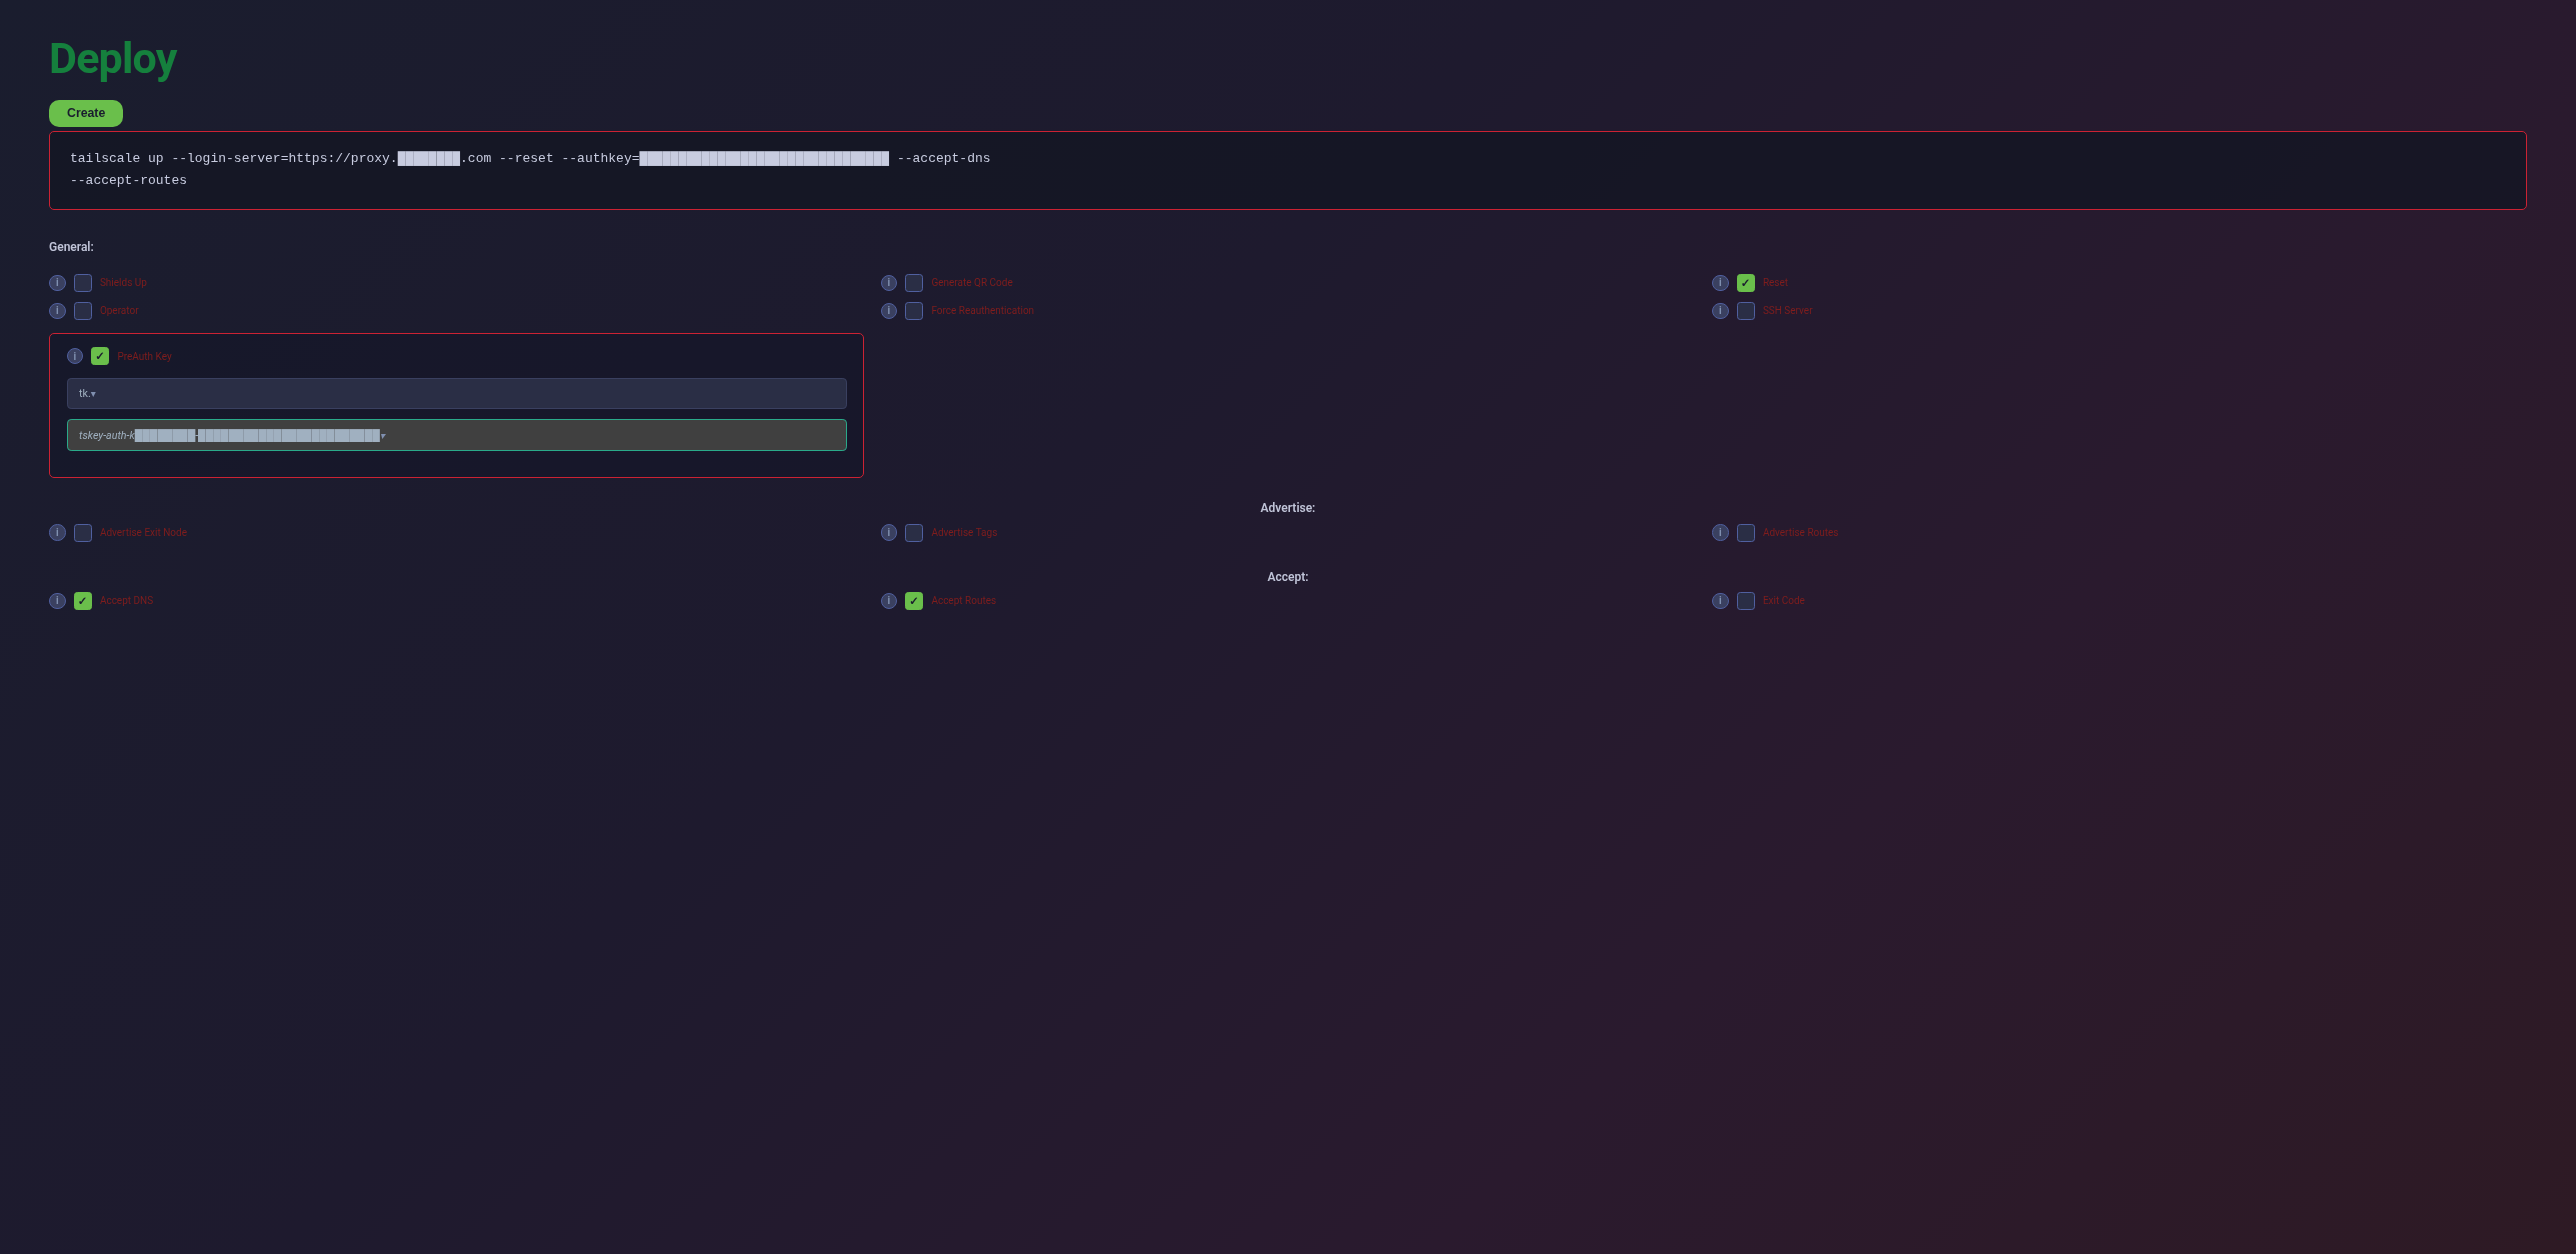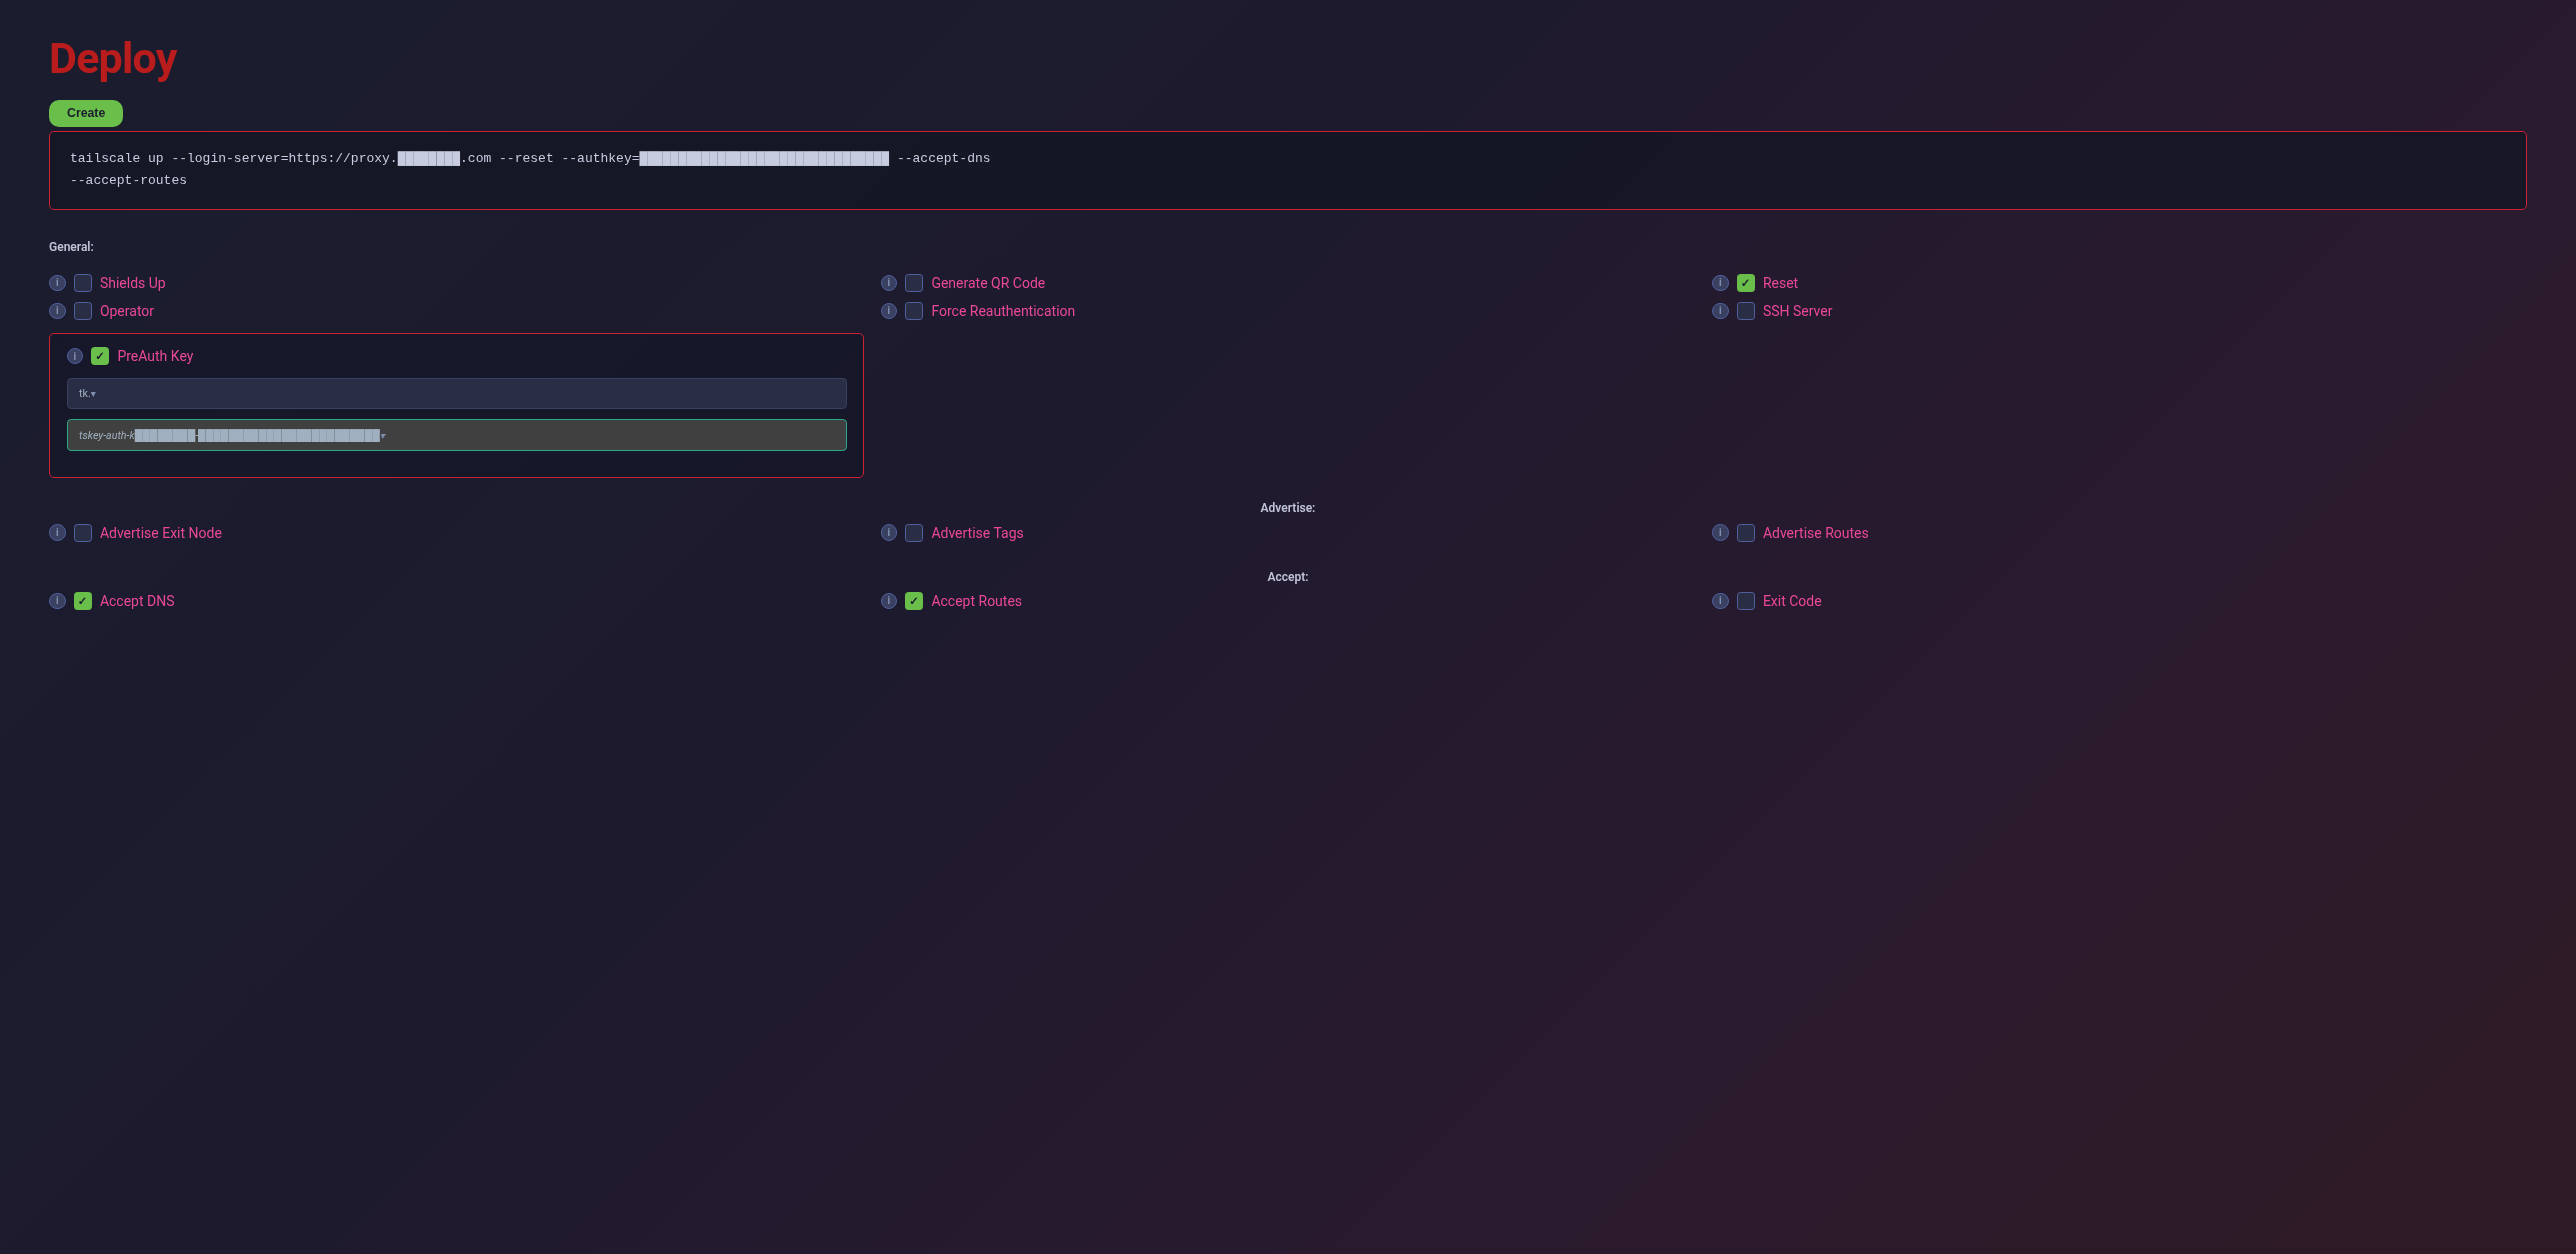--- a/index.html
+++ b/index.html
@@ -8,21 +8,21 @@
       background: linear-gradient(135deg, #1a1d2e 0%, #1e1a2e 40%, #2a1a2e 70%, #2e1a24 100%);
       min-height: 100vh;
       font-family: -apple-system, BlinkMacSystemFont, 'Segoe UI', Roboto, sans-serif;
       color: #e0e0e0;
       padding: 33px 49px;
     }
 
     .page-title {
       font-size: 43px;
       font-weight: 700;
-      color: #b91c1c;
+      color: #15803d;
       margin-bottom: 16.5px;
       letter-spacing: -0.8px;
     }
 
     .create-button {
       background: #6abf4b;
       color: #1a1d2e;
       border: none;
       padding: 6.6px 18px;
       font-size: 12.3px;
@@ -103,22 +103,22 @@
     }
 
     .checkbox-wrapper.checked::after {
       content: '✓';
       color: #1a1d2e;
       font-size: 11.5px;
       font-weight: 700;
     }
 
     .option-label {
-      font-size: 14px;
-      color: #ec4899;
+      font-size: 10px;
+      color: #7f1d1d;
     }
 
     .preauth-section {
       border: 1.6px solid #cc2233;
       border-radius: 5px;
       padding: 13px 16.5px 16.5px 16.5px;
       background: rgba(20, 22, 40, 0.6);
       margin-top: 5px;
     }
 

